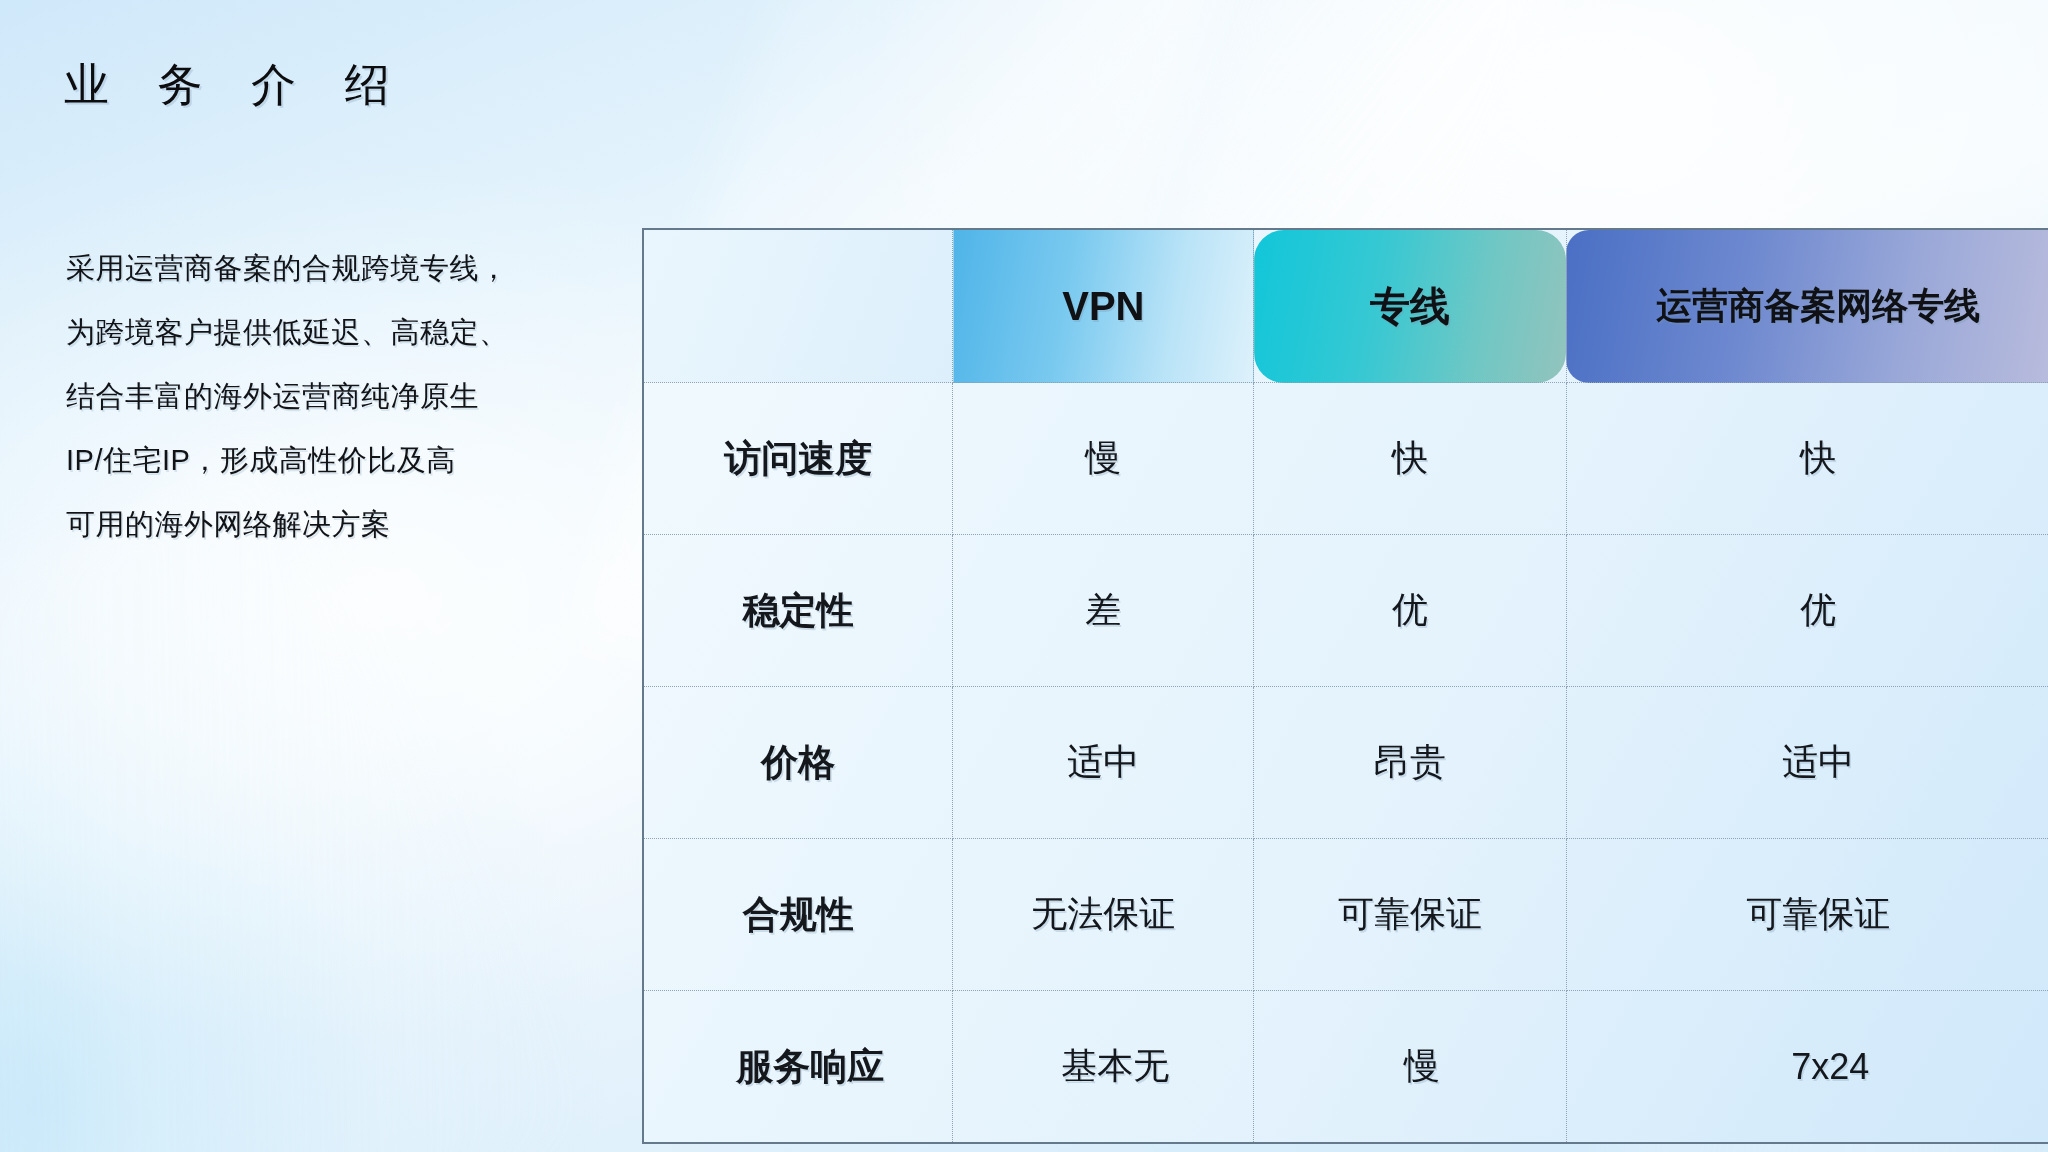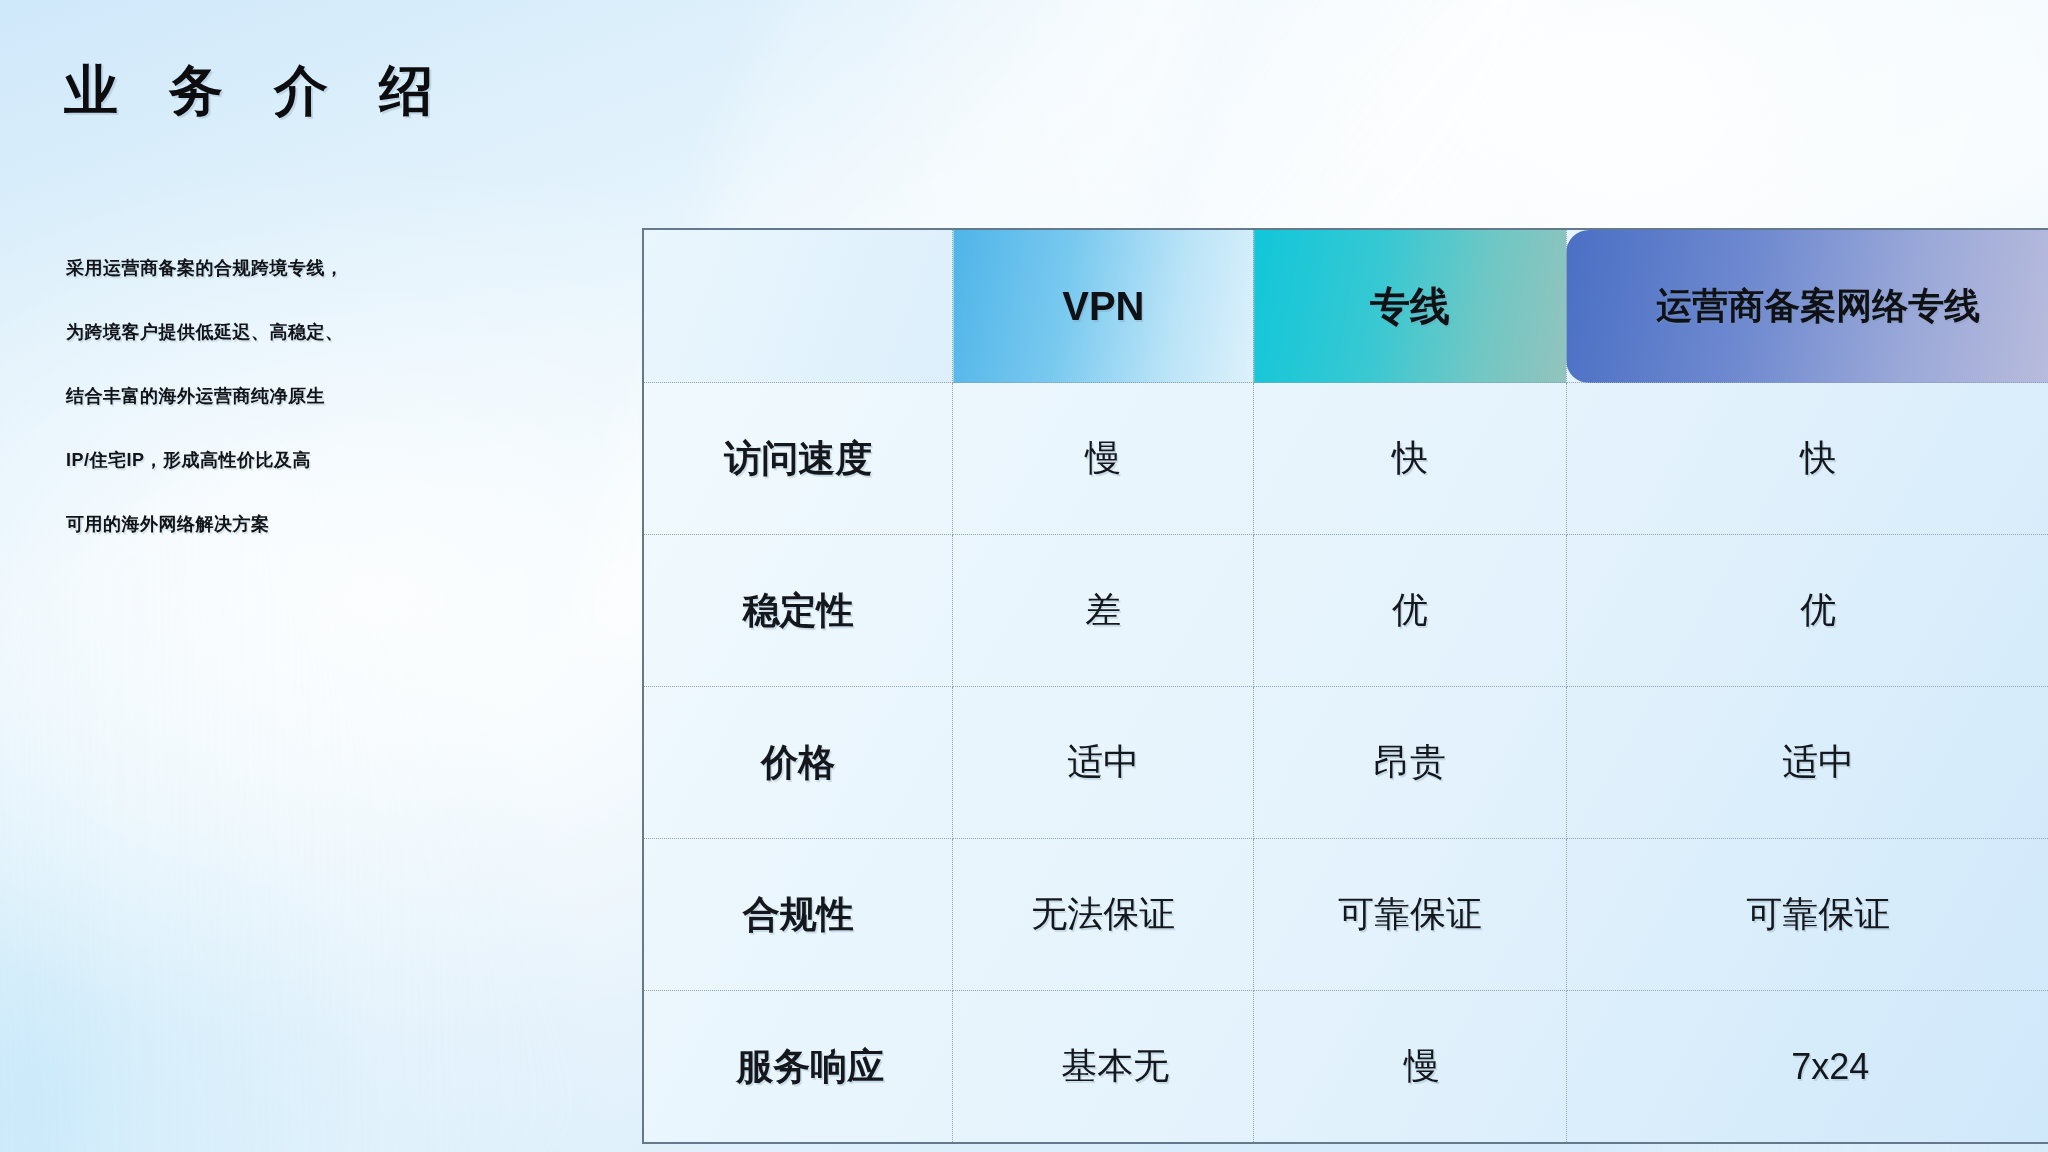--- a/index.html
+++ b/index.html
@@ -33,36 +33,36 @@
   }
   .streak-a { left: 700px;  top: -180px; width: 420px;  height: 900px;  transform: rotate(18deg); }
   .streak-b { left: 1180px; top: -240px; width: 300px;  height: 1000px; transform: rotate(14deg); opacity: .75; }
   .streak-c { left: -160px; top: 540px;  width: 620px;  height: 760px;  transform: rotate(-26deg); opacity: .55; }
   .streak-d { left: 1560px; top: 620px;  width: 700px;  height: 640px;  transform: rotate(-16deg); opacity: .45; }
 
   .title {
     position: absolute;
     left: 64px;
     top: 60px;
-    font-size: 54px;
-    font-weight: 700;
+    font-size: 45px;
+    font-weight: 400;
     color: #0d0d0f;
     letter-spacing: 18px;
     line-height: 1.12;
     text-shadow: 2px 2px 0 rgba(140,170,195,0.35);
     white-space: nowrap;
   }
 
   .intro {
     position: absolute;
     left: 66px;
     top: 236px;
     width: 560px;
-    font-size: 18px;
-    font-weight: 700;
+    font-size: 29px;
+    font-weight: 400;
     color: #111317;
     line-height: 64px;
     letter-spacing: 0.5px;
     text-shadow: 1.5px 1.5px 0 rgba(150,178,200,0.30);
   }
   .intro-line { white-space: nowrap; }
 
   .table-wrap {
     position: absolute;
     left: 642px;
@@ -102,20 +102,21 @@
     text-shadow: 1.5px 1.5px 0 rgba(120,150,175,0.30);
   }
   th.h-blank {
     background: linear-gradient(110deg, #eaf6fd 0%, #e2f2fc 60%, #dcEFFB 100%);
   }
   th.h-vpn {
     background: linear-gradient(100deg, #4fb4e8 0%, #79c9ef 38%, #b9e3f7 72%, #ddf1fb 100%);
   }
   th.h-line {
     background: linear-gradient(100deg, #11c6d9 0%, #35c8d3 38%, #6fc7c4 72%, #93c3bd 100%);
+    border-radius: 30px;
   }
   th.h-carrier {
     font-size: 36px;
     background: linear-gradient(100deg, #4a6fc4 0%, #6d88cf 35%, #9aa8d8 68%, #bcbedd 100%);
     border-radius: 23px;
   }
 
   tbody td {
     height: 151px;
     font-size: 36px;

